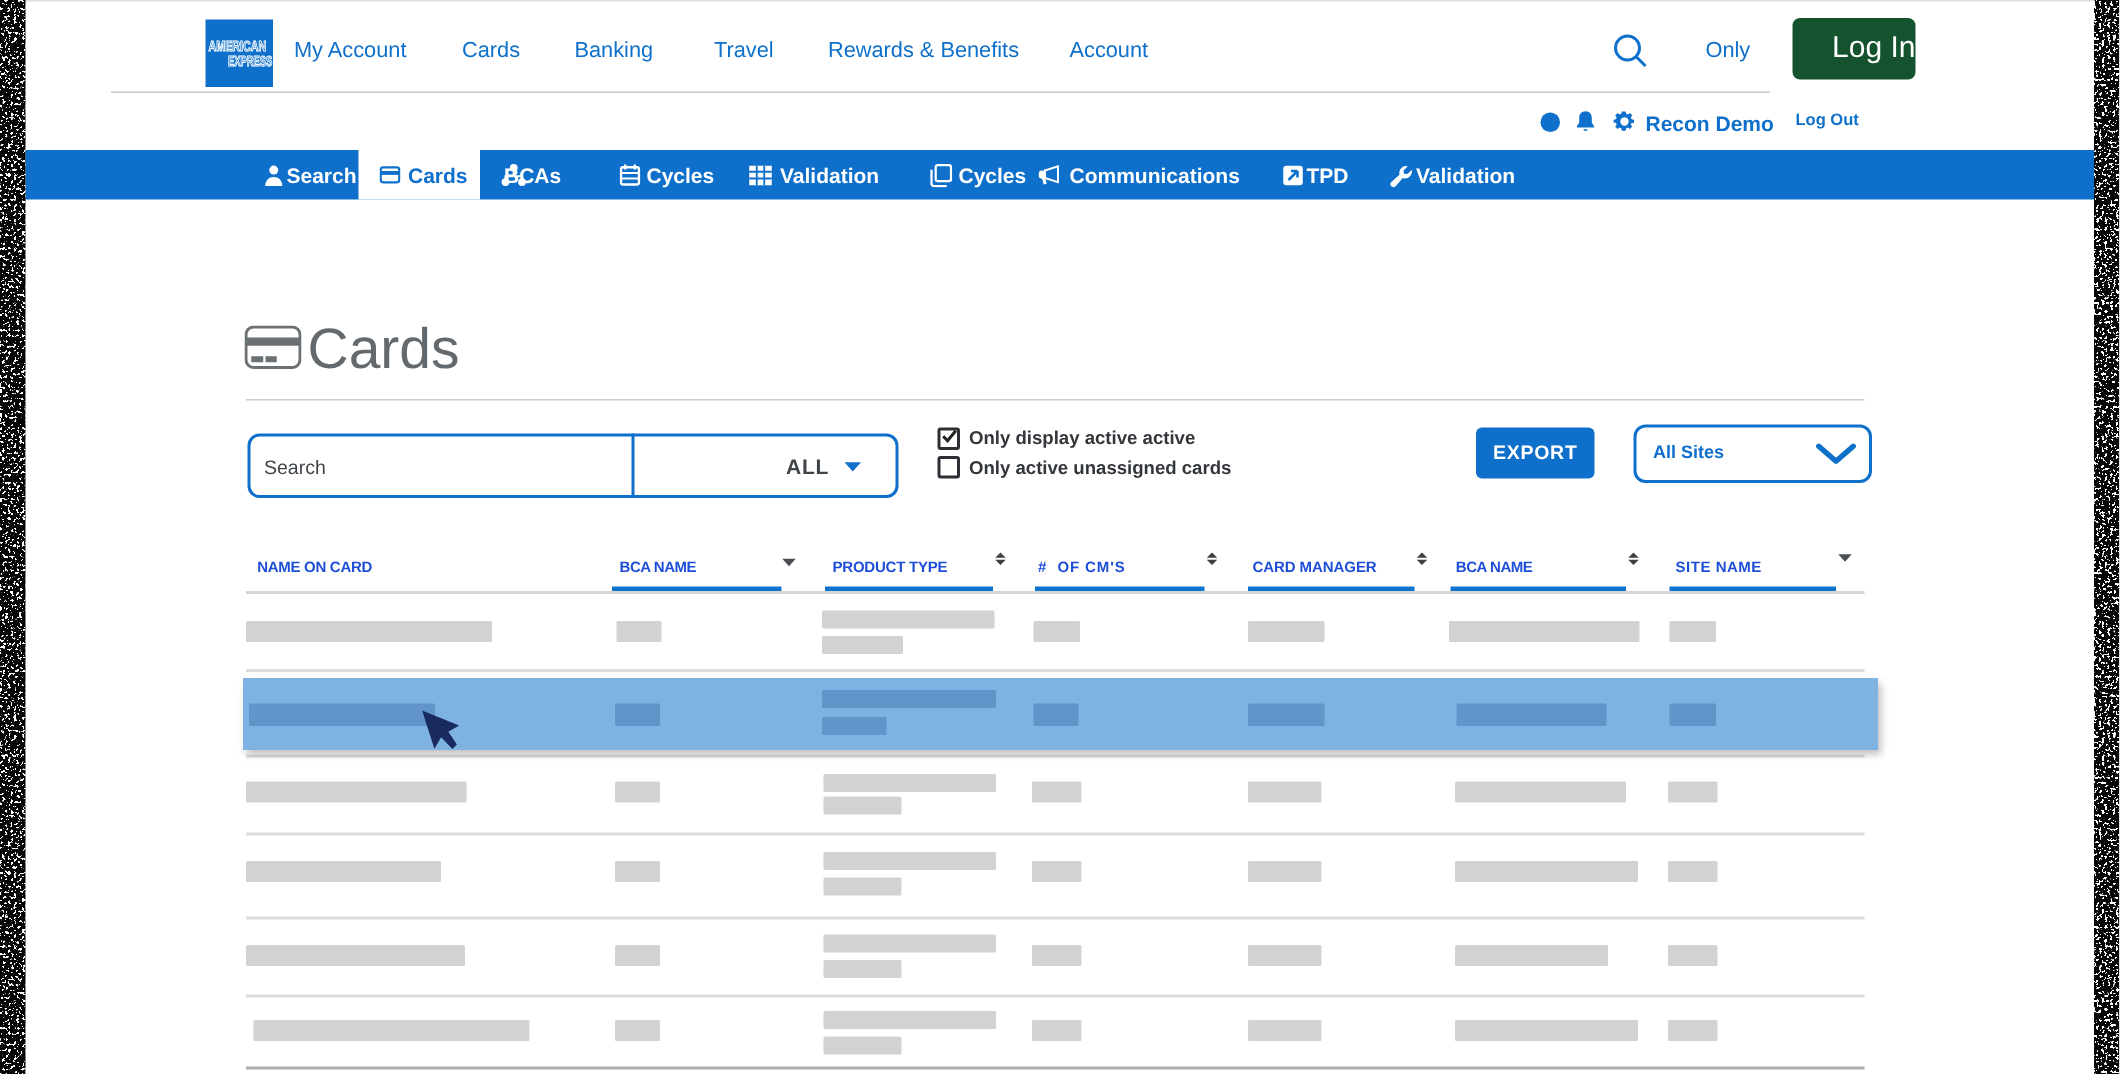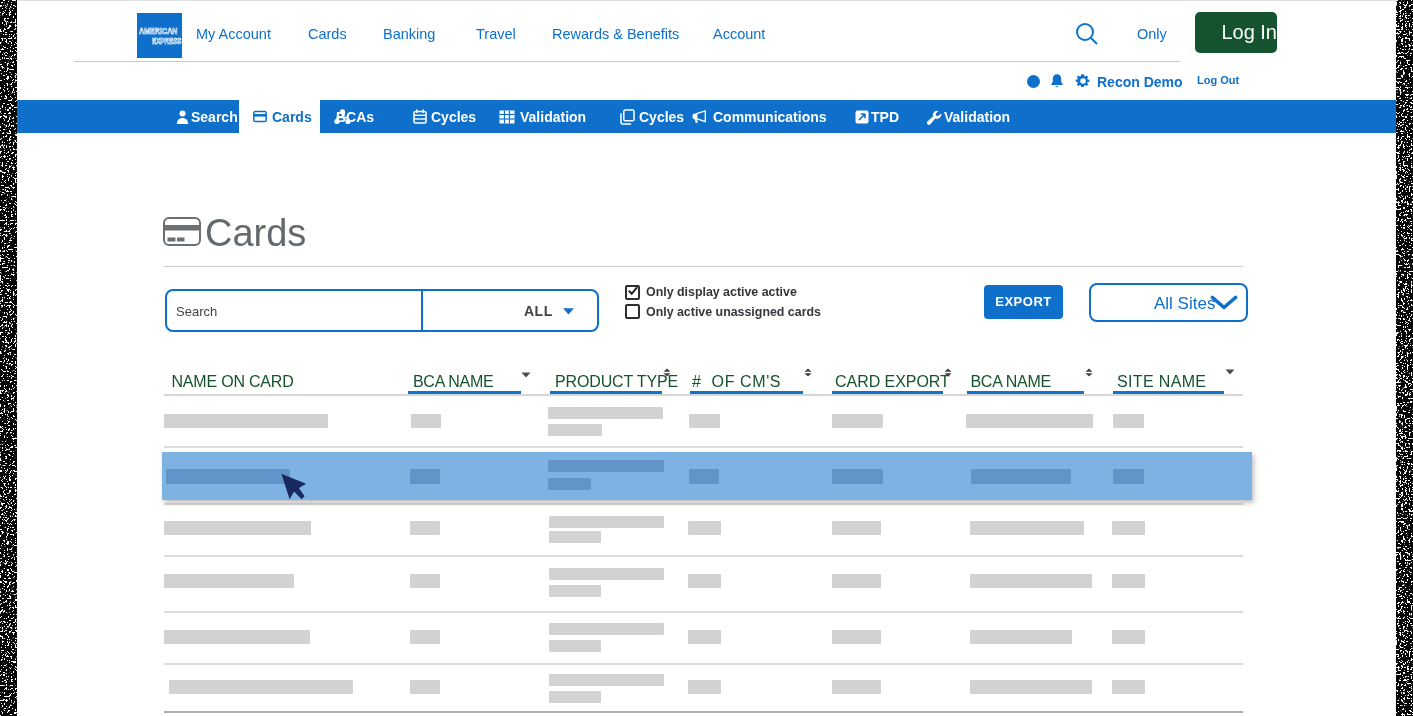--- a/index.html
+++ b/index.html
@@ -5,21 +5,21 @@
 #page{position:relative;width:1413px;height:716px;overflow:hidden;background:#fff}
 .abs{position:absolute}
 .edge{position:absolute;top:0;bottom:0;width:17px;z-index:50;background:#060606;overflow:hidden}
 .blue{color:#0e70cb}
 .navlink{position:absolute;top:26px;font-size:14.5px;color:#0e70cb;white-space:nowrap}
 .tabtxt{font-size:14px;font-weight:bold;color:#fff;white-space:nowrap}
 .bar{position:absolute;background:#d2d2d2;border-radius:1px}
 .sbar{position:absolute;background:#6194c8;border-radius:1px}
 .sep{position:absolute;left:164px;width:1079px;height:2px;background:#dcdcdc}
 .hul{position:absolute;height:2.5px;background:#0f74cc;top:391px}
-.hlbl{position:absolute;top:373px;font-size:16px;font-weight:normal;color:#14532d;letter-spacing:.35px;white-space:nowrap}
+.hlbl{position:absolute;top:373px;font-size:10px;font-weight:bold;color:#1d4ed8;letter-spacing:.35px;white-space:nowrap}
 .cb{position:absolute;width:15px;height:15px;border:2px solid #2c3034;border-radius:2px;background:#fff}
 .cblbl{position:absolute;font-size:12.4px;font-weight:bold;color:#33373b;white-space:nowrap}
 </style></head><body>
 <div id="page">
 <div style="position:absolute;top:0;left:0;right:0;height:1px;background:#e0e0e0"></div>
 <div class="edge" style="left:0"><svg width="17" height="716">
         <defs>
           <filter id="nz" x="0" y="0" width="100%" height="100%">
             <feTurbulence type="fractalNoise" baseFrequency="0.55" numOctaves="2" seed="7" stitchTiles="stitch"></feTurbulence>
             <feColorMatrix type="matrix" values="0 0 0 0 1  0 0 0 0 1  0 0 0 0 1  20 20 20 0 -33"></feColorMatrix>
@@ -145,30 +145,30 @@
 <div class="cb" style="left:625px;top:285px"></div>
 <svg class="abs" style="left:626px;top:284px" width="14" height="14" viewBox="0 0 14 14">
       <path d="M2.8 6.8 5.7 9.8 11.2 3.2" fill="none" stroke="#222" stroke-width="2"></path>
     </svg>
 <span class="cblbl" style="left:646px;top:285px">Only display active active</span>
 <div class="cb" style="left:625px;top:304px"></div>
 <span class="cblbl" style="left:646px;top:305px">Only active unassigned cards</span>
 
 <div class="abs" style="left:984px;top:285px;width:79px;height:34px;background:#0e70cb;border-radius:4px;color:#fff;font-size:13px;font-weight:bold;letter-spacing:.5px;text-align:center;line-height:34px">EXPORT</div>
 <div class="abs" style="left:1089px;top:283px;width:159px;height:39px;border:2px solid #0e70cb;border-radius:8px"></div>
-<span class="abs blue" style="left:1154px;top:294px;font-size:17px;font-weight:normal">All Sites</span>
+<span class="abs blue" style="left:1102px;top:294px;font-size:12px;font-weight:bold">All Sites</span>
 <svg class="abs" style="left:1210px;top:295px" width="28" height="15" viewBox="0 0 28 15">
       <path d="M2.5 2.5 14 12.5 25.5 2.5" fill="none" stroke="#0e70cb" stroke-width="3.6" stroke-linecap="round" stroke-linejoin="round"></path>
     </svg>
 
 <span class="hlbl" style="left:171.5px;letter-spacing:-0.2px">NAME ON CARD</span>
 <span class="hlbl" style="left:413px;letter-spacing:-0.3px">BCA NAME</span>
 <span class="hlbl" style="left:555px;letter-spacing:-0.15px">PRODUCT TYPE</span>
 <span class="hlbl" style="left:692px;letter-spacing:0.6px">#&nbsp;&nbsp;OF CM'S</span>
-<span class="hlbl" style="left:835px;letter-spacing:-0.05px">CARD EXPORT</span>
+<span class="hlbl" style="left:835px;letter-spacing:-0.05px">CARD MANAGER</span>
 <span class="hlbl" style="left:970.5px;letter-spacing:-0.3px">BCA NAME</span>
 <span class="hlbl" style="left:1117px">SITE NAME</span>
 <div class="hul" style="left:408px;width:113px"></div>
 <div class="hul" style="left:550px;width:112px"></div>
 <div class="hul" style="left:690px;width:113px"></div>
 <div class="hul" style="left:832px;width:111px"></div>
 <div class="hul" style="left:967px;width:117px"></div>
 <div class="hul" style="left:1113px;width:111px"></div>
 <svg class="abs" style="left:520.5px;top:372px" width="10" height="6" viewBox="0 0 10 6">
       <path d="M0.5 0.5h9L5 5.5z" fill="#4a4e52"></path>

